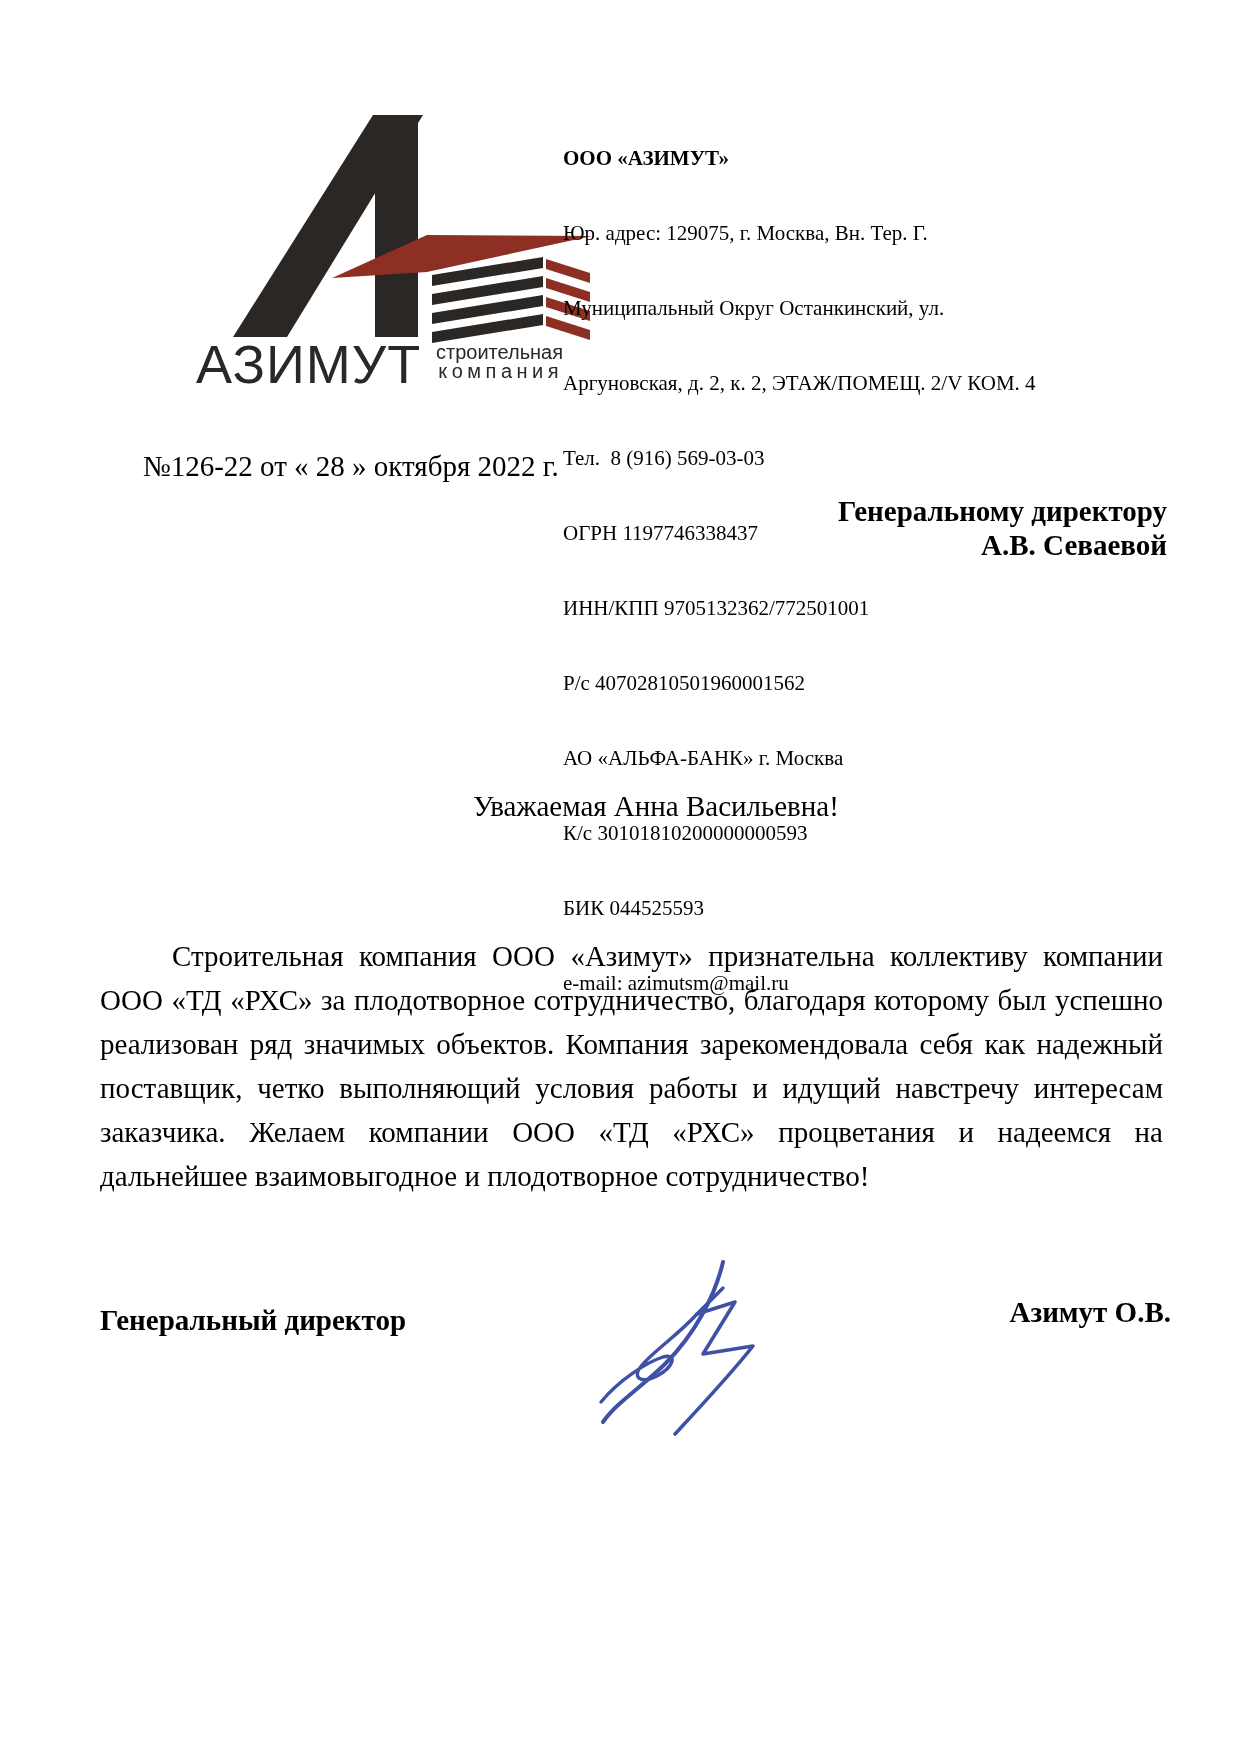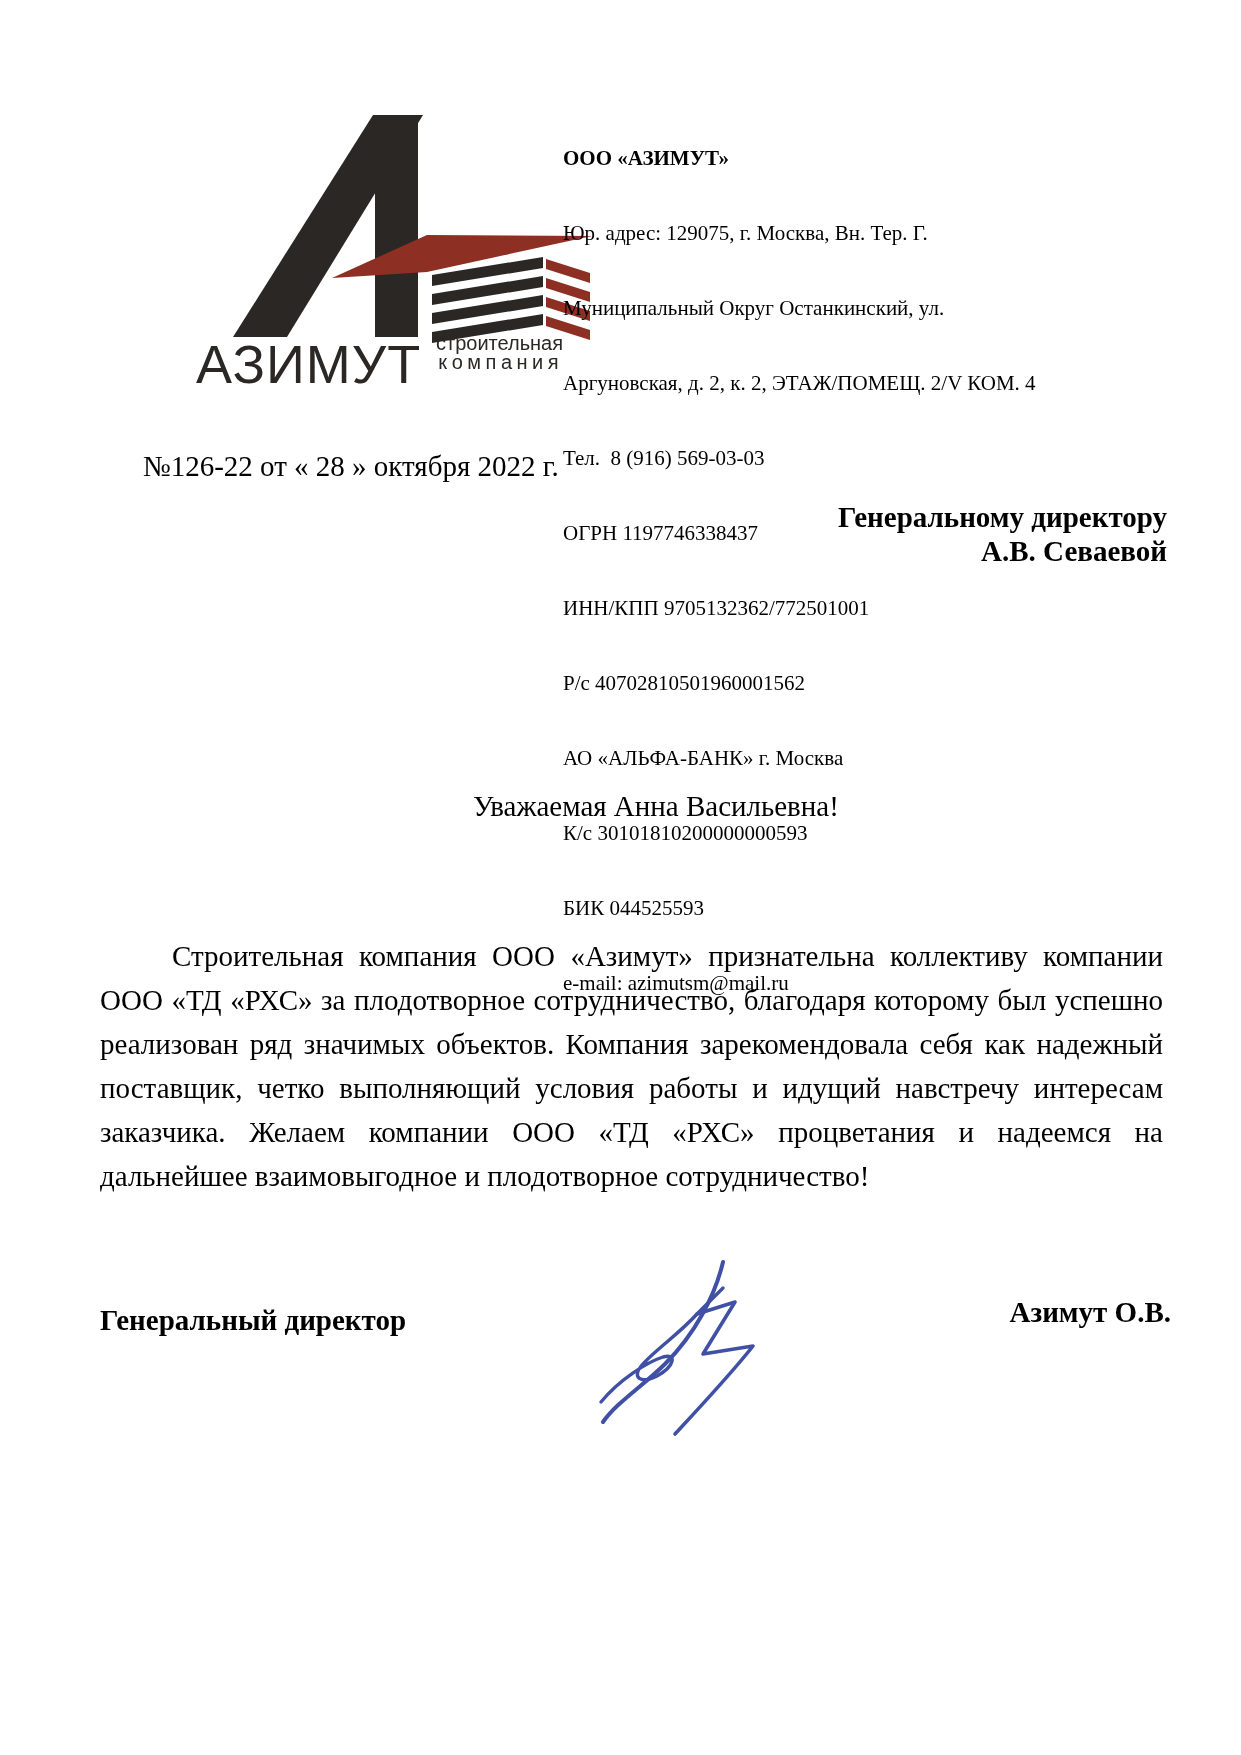--- a/index.html
+++ b/index.html
@@ -11,36 +11,36 @@
   
   .logo-wrap{left:170px;top:88px;width:425px;height:312px;}
   .logo-svg{position:absolute;left:0;top:0;}
   .brand{
     position:absolute;left:26px;top:249px;
     font-family:"Liberation Sans", sans-serif;
     font-size:54px;line-height:54px;font-weight:400;
     letter-spacing:1px;color:#2d2a28;
   }
   .tagline{
-    position:absolute;left:266px;top:246px;
+    position:absolute;left:266px;top:255px;
     font-family:"Liberation Sans", sans-serif;
     font-size:20px;line-height:19px;color:#2d2a28;
   }
   .tagline .t2{letter-spacing:4.5px;text-align:right;}
   
   .req{
     left:563px;top:96px;width:640px;
     font-size:21px;line-height:25px;white-space:pre-wrap;
   }
   .req .co{font-weight:bold;}
   
   .refline{left:143px;top:450px;font-size:29px;}
   .addressee{
     right:74px;top:494px;text-align:right;
-    font-size:29px;line-height:34px;font-weight:bold;margin-top:6px;
+    font-size:29px;line-height:34px;font-weight:bold;
   }
   
   .salutation{left:473px;top:790px;font-size:29px;}
   .body-par{
     left:100px;top:934px;width:1063px;
     font-size:29px;line-height:44px;text-align:justify;text-indent:72px;
   }
   
   .sig-title{left:100px;top:1296px;font-size:29px;font-weight:bold;margin-top:8px;}
   .sig-name{right:70px;top:1296px;font-size:29px;font-weight:bold;}

